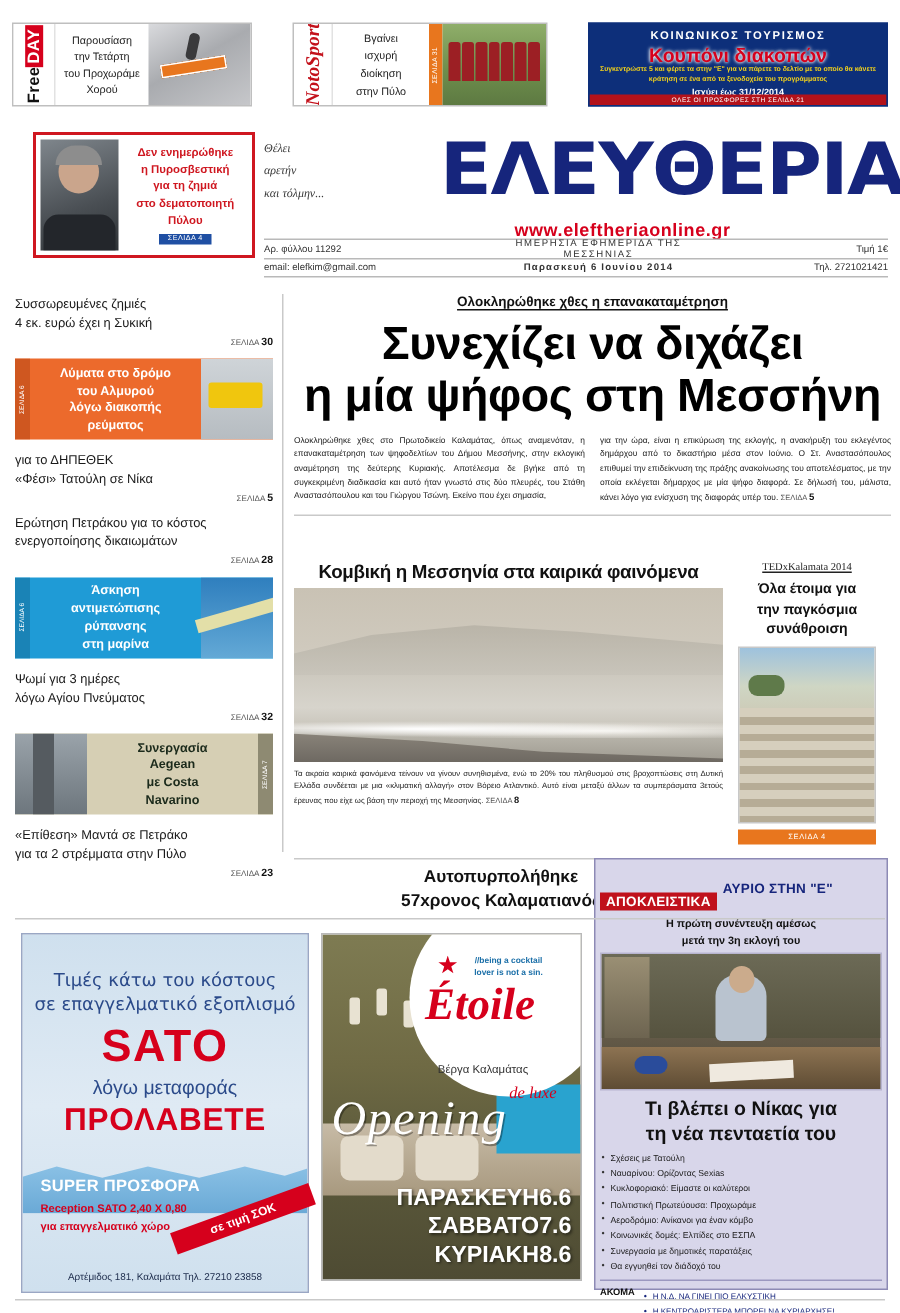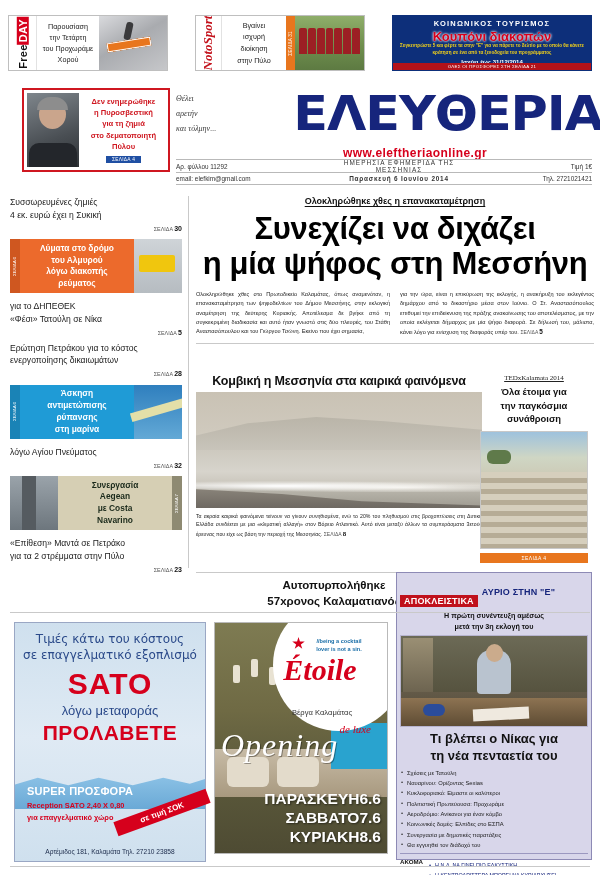--- a/index.html
+++ b/index.html
@@ -169,21 +169,21 @@
       background: radial-gradient(ellipse at 30% 50%, #ffffff 0%, rgba(255,255,255,0) 62%),
                   radial-gradient(ellipse at 72% 60%, #f5f3ee 0%, rgba(255,255,255,0) 60%); }
   .feature .photo .beach { position:absolute; left:0; right:0; bottom:0; height:20px;
       background: linear-gradient(180deg,#8a847a 0%,#6e6962 100%);
       clip-path: polygon(0 6%, 30% 30%, 58% 66%, 100% 88%, 100% 100%, 0 100%); }
   .feature .cap { font-size:5.2px; line-height:1.6; text-align:justify; color:#222; padding-top:4px; }
   .feature .cap .pg { font-size:5px; color:#555; }
   .feature .cap .pg b { font-size:6.2px; color:#111; }
 
   
-  .tedx { position:absolute; left:480px; top:374px; width:108px; }
+  .tedx { position:absolute; left:492px; top:374px; width:92px; }
   .tedx .brand { text-align:center; font-family:"Liberation Serif", serif; font-size:7px;
                  text-decoration: underline; color:#222; }
   .tedx h3 { text-align:center; font-size:9.4px; font-weight:bold; line-height:1.45;
              margin-top:3px; color:#111; }
   .tedx .ph { margin-top:5px; height:118px; border:1px solid #c8c8c8;
      background: linear-gradient(180deg,#9ec2dd 0%,#cfd6c4 22%,#cbc3ae 48%,#bdb49d 100%);
      position:relative; overflow:hidden; }
   .tedx .ph .steps { position:absolute; left:0; right:0; bottom:0; height:76px;
      background: repeating-linear-gradient(180deg,#d6cfbd 0 6px,#b6ac96 6px 11px); }
   .tedx .ph .tree { position:absolute; left:6px; top:18px; width:24px; height:14px;
@@ -232,21 +232,21 @@
                 position:relative; }
   .excl ul li:before { content:"•"; position:absolute; left:1px; top:-1px; font-size:6px; color:#333; }
   .excl .more { margin-top:3px; border-top:1px solid #9b98c0; padding-top:3px; display:flex; gap:5px; }
   .excl .more .lbl { font-size:6.2px; font-weight:bold; color:#111; padding-top:1px; }
   .excl .more ul li { color:#16257c; font-size:5.4px; line-height:1.75; }
   .excl .more ul li:before { color:#16257c; }
 
   
   .ad-sato { position:absolute; left:14px; top:622px; width:192px; height:240px;
      border:1px solid #9aa7c4; background: linear-gradient(180deg,#cfe0ee 0%,#dfeaf4 48%,#cfe0ee 100%);
-     padding:8px 8px 0; }
+     padding:22px 8px 0; }
   .ad-sato .l1, .ad-sato .l2 { text-align:center; color:#2b4a8a; font-size:12px;
      font-family:"DejaVu Sans", sans-serif; line-height:1.35; }
   .ad-sato .brand { text-align:center; color:#d6001c; font-weight:bold; font-size:30px;
      letter-spacing:1px; margin-top:6px; line-height:1; }
   .ad-sato .l3 { text-align:center; color:#2b4a8a; font-size:13px; margin-top:4px; }
   .ad-sato .l4 { text-align:center; color:#d6001c; font-weight:bold; font-size:21px;
      letter-spacing:.5px; margin-top:3px; }
   .ad-sato .wave { position:absolute; left:0; right:0; top:152px; height:34px;
      background: linear-gradient(180deg,#8cc2e6 0%,#6aa9d6 100%);
      clip-path: polygon(0 28%, 12% 8%, 28% 30%, 44% 8%, 62% 30%, 78% 8%, 92% 26%, 100% 12%, 100% 100%, 0 100%); }
@@ -432,20 +432,21 @@
       <div class="pb-text">
         <span>Άσκηση</span>
         <span>αντιμετώπισης</span>
         <span>ρύπανσης</span>
         <span>στη μαρίνα</span>
       </div>
       <div class="pb-img img-marina"></div>
     </div>
 
     <div class="teaser">
+      <div>Ψωμί για 3 ημέρες</div>
       <div>λόγω Αγίου Πνεύματος</div>
       <span class="pg"><span>ΣΕΛΙΔΑ</span> <b>32</b></span>
     </div>
 
     <div class="promo-box pb-tan">
       <div class="pb-img img-road"></div>
       <div class="pb-text">
         <span>Συνεργασία</span>
         <span>Aegean</span>
         <span>με Costa</span>

